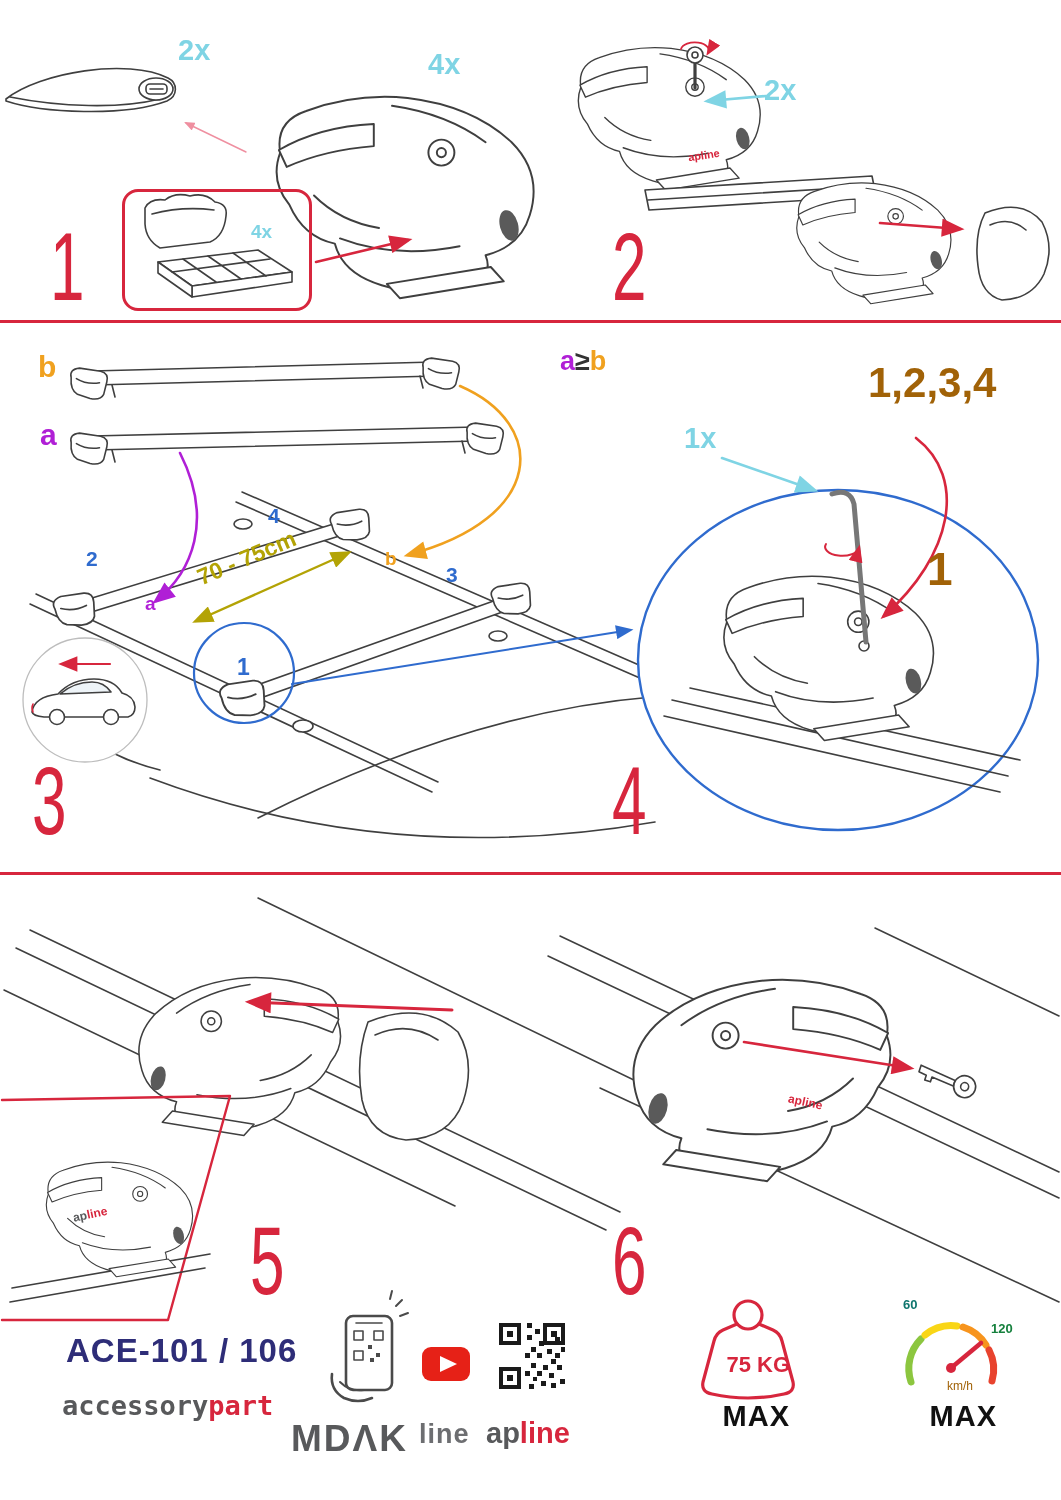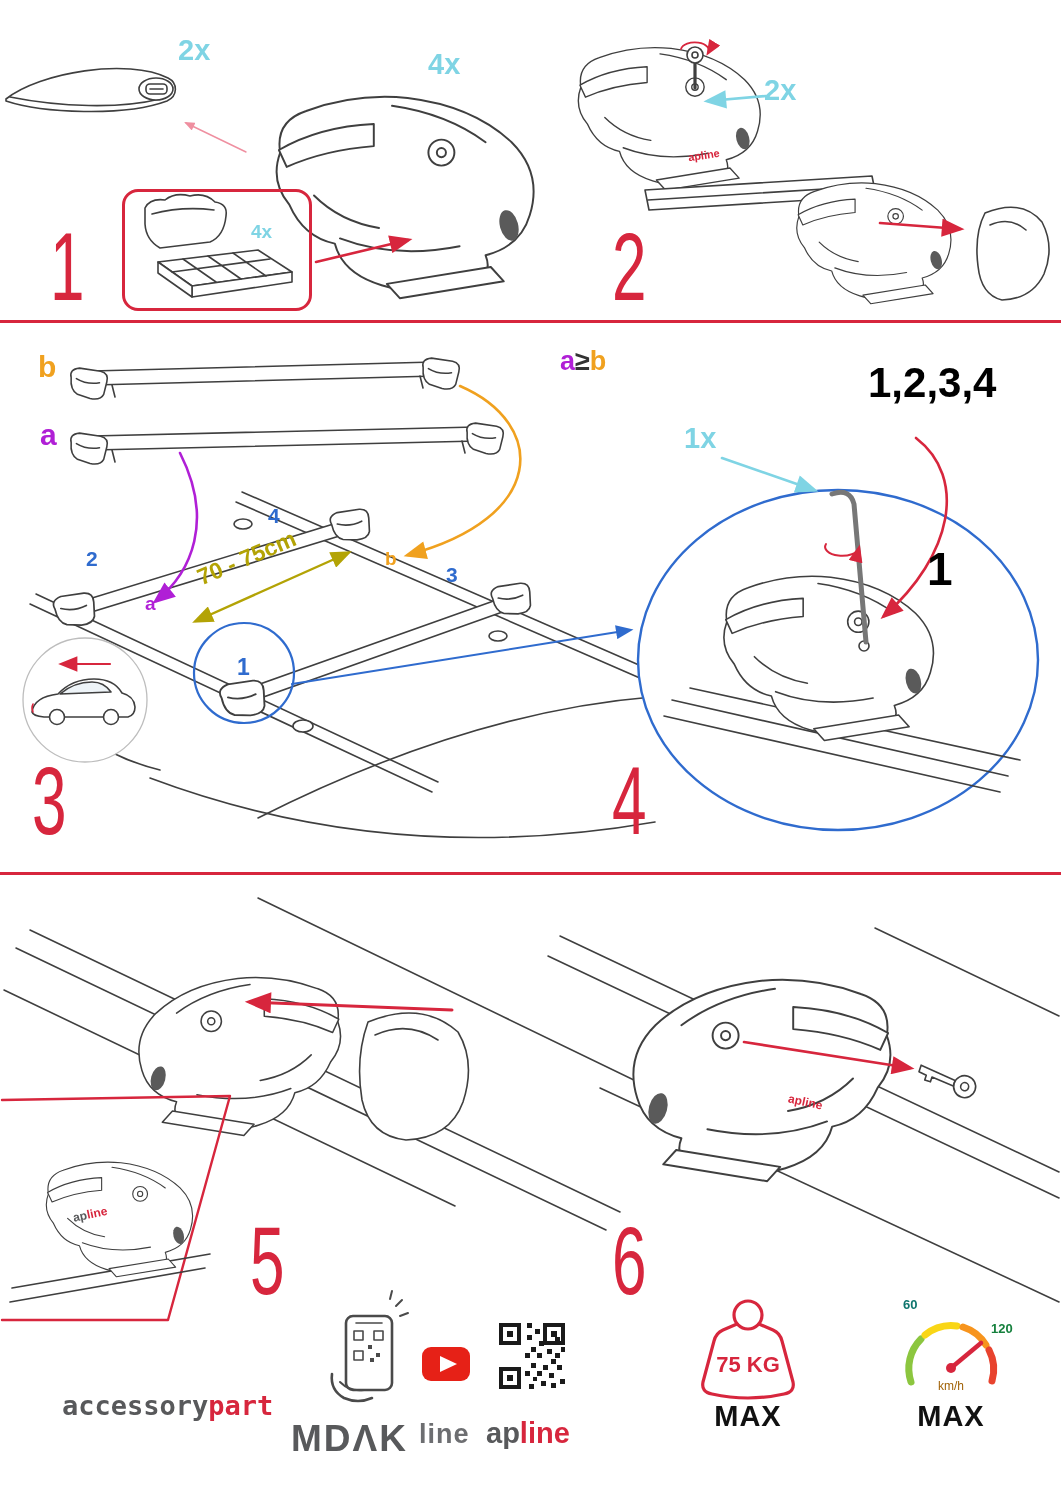--- a/index.html
+++ b/index.html
@@ -8,27 +8,27 @@
         font-family:"Liberation Sans",sans-serif;overflow:hidden}
   .art{position:absolute;left:0;top:0;z-index:1}
   .lbl{position:absolute;z-index:3;line-height:1;white-space:nowrap}
   .cyan{color:#7fd4e4;font-weight:700;font-size:29px}
   .cyan-sm{color:#7fd4e4;font-weight:700;font-size:19px}
   .stepnum{font-size:97px;color:#d7263d;font-weight:400;transform:scaleX(.64);transform-origin:0 0}
   .posnum{color:#2f6bce;font-weight:700;font-size:21px}
   .purple{color:#b01fd6}
   .orange{color:#f0a11f}
   .olive{color:#b3a305}
-  .blue{color:#000000}
+  .blue{color:#a16207}
   .gray{color:#58595b}
   .red{color:#d7263d}
   .divider{position:absolute;left:0;width:1061px;height:3px;background:#d7263d;z-index:2}
   .padbox{position:absolute;left:122px;top:189px;width:190px;height:122px;
           border:3px solid #d7263d;border-radius:16px;z-index:2}
-  .ctr{text-align:center}
+  .ctr{text-align:right}
 </style>
 </head>
 <body>
 
 <div class="page">
 
   <svg class="art" width="1061" height="1500" viewBox="0 0 1061 1500" stroke="#3f3f3f" stroke-width="1.6" fill="none" stroke-linecap="round" stroke-linejoin="round">
 
     <defs>
       <g id="foot-shape" stroke="#3f3f3f" stroke-width="1.5" fill="none">
@@ -290,20 +290,21 @@
   <span class="lbl cyan" style="left:684px;top:424px">1x</span>
   <span class="lbl blue" style="left:868px;top:362px;font-size:42px;font-weight:700">1,2,3,4</span>
   <span class="lbl blue" style="left:927px;top:546px;font-size:46px;font-weight:700">1</span>
   <span class="lbl stepnum" style="left:612px;top:752px">4</span>
 
   <span class="lbl" style="left:72px;top:1212px;font-size:12px;font-weight:700;transform:rotate(-12deg);transform-origin:0 0"><span class="gray">ap</span><span class="red">line</span></span>
   <span class="lbl stepnum" style="left:250px;top:1212px">5</span>
   <span class="lbl red" style="left:788px;top:1096px;font-size:12px;font-weight:700;transform:rotate(12deg)">apline</span>
   <span class="lbl stepnum" style="left:612px;top:1212px">6</span>
 
+  <span class="lbl" style="left:66px;top:1334px;font-size:33px;font-weight:700;color:#2e2d78;letter-spacing:1px">ACE-101 / 106</span>
   <span class="lbl" style="left:62px;top:1392px;font-size:27px;font-weight:700;font-family:'DejaVu Sans Mono',monospace"><span class="gray">accessory</span><span class="red">part</span></span>
   <span class="lbl gray" style="left:291px;top:1420px;font-size:37px;font-weight:700;letter-spacing:2px">MDΛK</span>
   <span class="lbl" style="left:419px;top:1421px;font-size:27px;font-weight:600;color:#6d6e71;letter-spacing:1px">line</span>
   <span class="lbl" style="left:486px;top:1419px;font-size:29px;font-weight:700"><span class="gray">ap</span><span class="red">line</span></span>
   <span class="lbl red ctr" style="left:706px;top:1354px;width:84px;font-size:22px;font-weight:700">75 KG</span>
   <span class="lbl ctr" style="left:706px;top:1402px;width:84px;font-size:29px;font-weight:700;color:#111;letter-spacing:1px">MAX</span>
   <span class="lbl" style="left:903px;top:1298px;font-size:13px;font-weight:700;color:#0f766e">60</span>
   <span class="lbl" style="left:991px;top:1322px;font-size:13px;font-weight:700;color:#15803d">120</span>
   <span class="lbl ctr" style="left:929px;top:1380px;width:44px;font-size:12px;color:#a16207">km/h</span>
   <span class="lbl ctr" style="left:905px;top:1402px;width:92px;font-size:29px;font-weight:700;color:#111;letter-spacing:1px">MAX</span>

